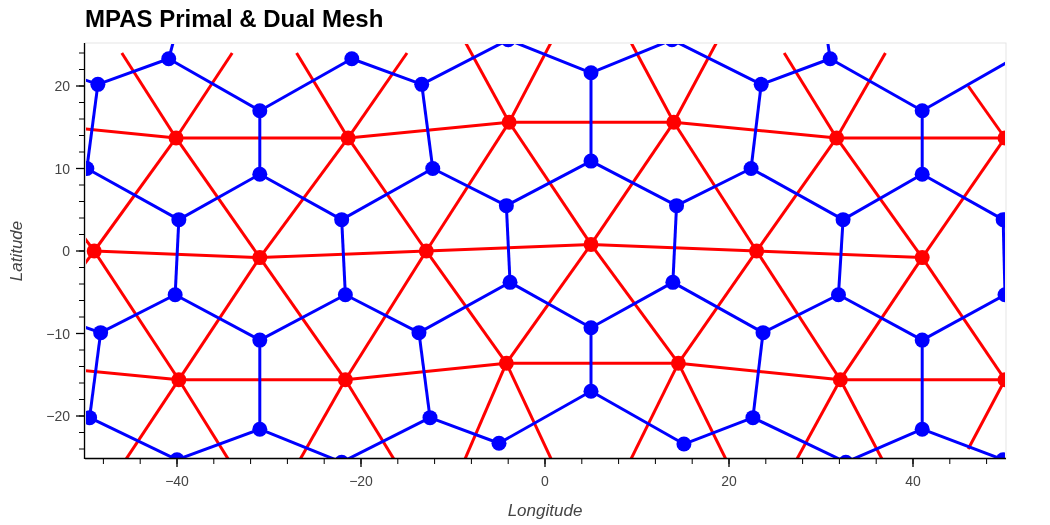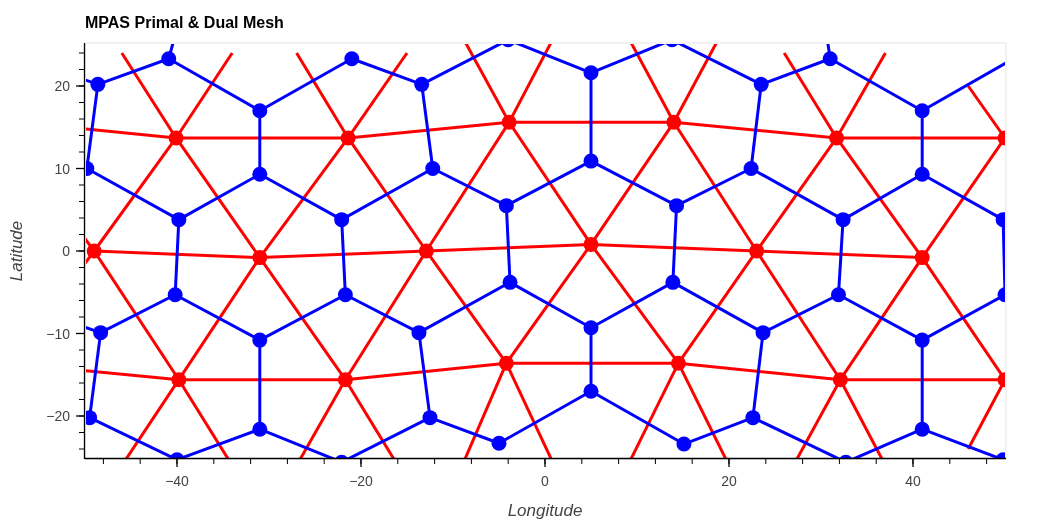--- a/index.html
+++ b/index.html
@@ -1,17 +1,17 @@
 <!DOCTYPE html>
 <html><head>
 <meta charset="utf-8">
 <style>
   html, body { margin:0; padding:0; background:#ffffff; }
   body { width:1050px; height:525px; position:relative; overflow:hidden; font-family:"Liberation Sans", sans-serif; }
-  .title { position:absolute; left:85px; top:14px; font-size:16px; font-weight:bold; color:#000; font-family:"Liberation Sans", sans-serif; }
+  .title { position:absolute; left:85px; top:5px; font-size:24px; font-weight:bold; color:#000; font-family:"Liberation Sans", sans-serif; }
   svg { position:absolute; left:0; top:0; }
   .tick-label { font-size:14px; fill:#444; font-family:"Liberation Sans", sans-serif; }
   .axis-label { font-size:17px; font-style:italic; fill:#444; font-family:"Liberation Sans", sans-serif; }
 </style>
 </head>
 <body>
 
 <div class="title">MPAS Primal &amp; Dual Mesh</div>
 
 <svg id="chart" width="1050" height="525" viewBox="0 0 1050 525" xmlns="http://www.w3.org/2000/svg">

